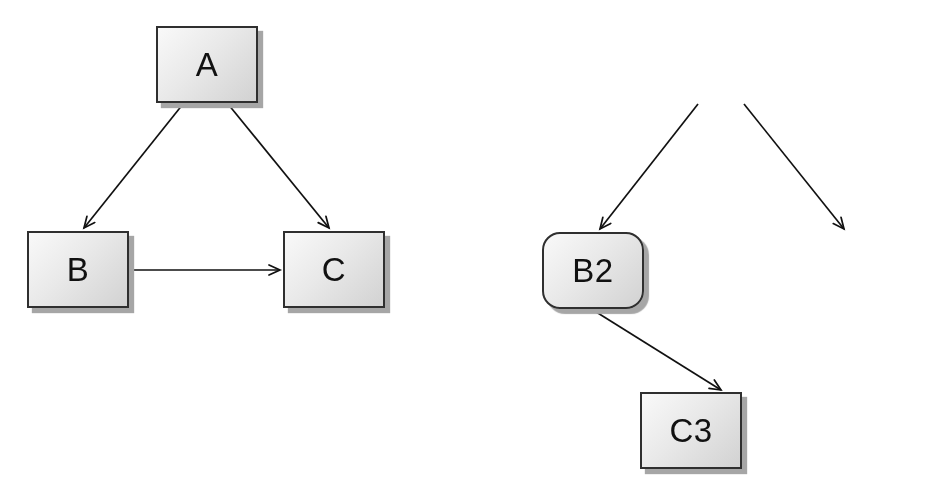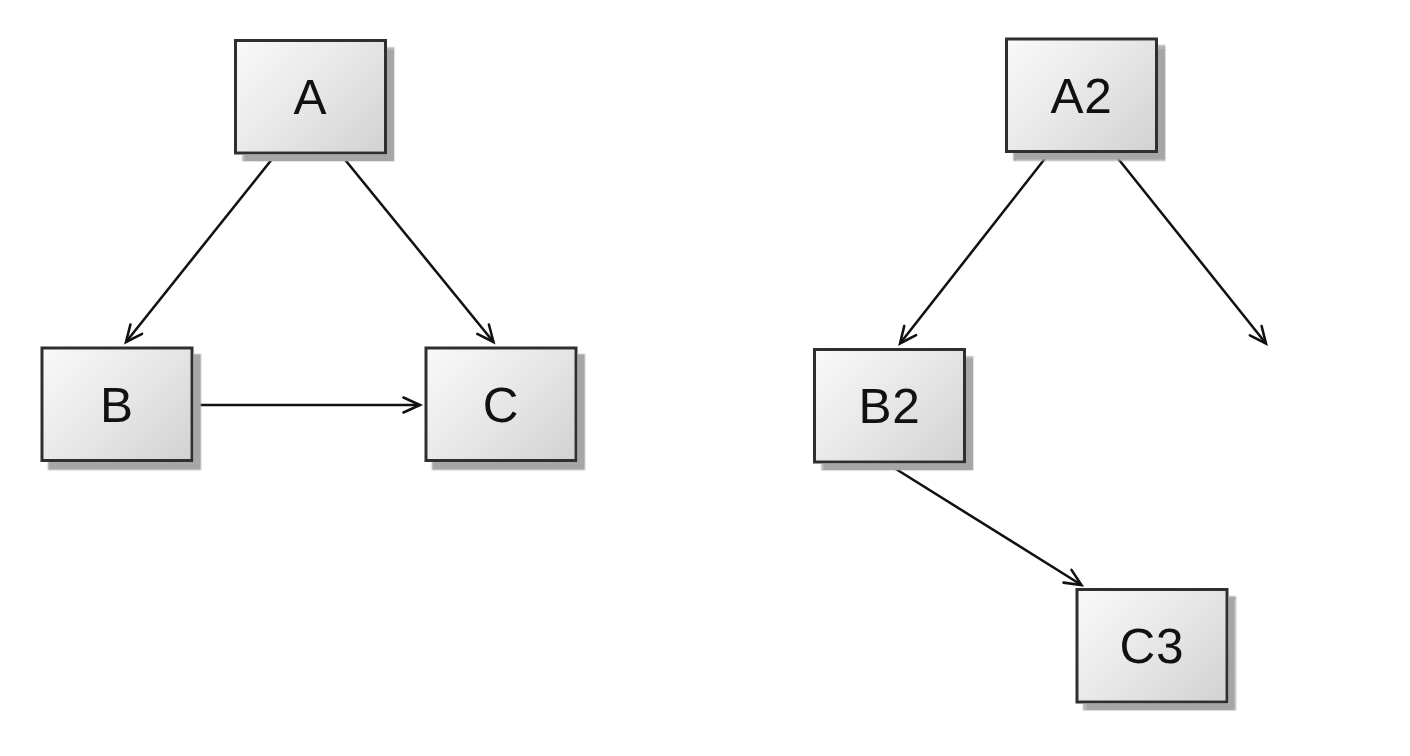--- a/index.html
+++ b/index.html
@@ -41,23 +41,23 @@
     font-size: 33px;
     color: #111111;
     line-height: 1;
     letter-spacing: 0.5px;
     user-select: none;
   }
   .n-a  { left: 156px; top: 26px; }
   .n-b  { left: 27px;  top: 231px; }
   .n-c  { left: 283px; top: 231px; }
   .n-a2 { left: 670px; top: 25px; }
-  .n-b2 { left: 542px; top: 232px; }
+  .n-b2 { left: 542px; top: 232px; border-radius: 18px; }
   .n-c2 { left: 800px; top: 232px; }
-  .n-c3 { left: 717px; top: 392px; }
+  .n-c3 { left: 640px; top: 392px; }
 </style>
 </head>
 <body>
 
 <div class="canvas">
 
   <svg class="edge-layer" width="940" height="504" viewBox="0 0 940 504" xmlns="http://www.w3.org/2000/svg">
     <defs>
       <marker id="arrowhead" markerUnits="userSpaceOnUse" markerWidth="15" markerHeight="13" refX="12.5" refY="6" orient="auto">
         <path d="M1.5,1 L12.5,6 L1.5,11" fill="none" stroke="#111111" stroke-width="1.7" stroke-linecap="round" stroke-linejoin="miter"></path>
@@ -74,23 +74,20 @@
   <div class="node n-a">
     <span>A</span>
   </div>
   <div class="node n-b">
     <span>B</span>
   </div>
   <div class="node n-c">
     <span>C</span>
   </div>
 
-  <div class="node n-a2">
-    <span>A2</span>
-  </div>
   <div class="node n-b2">
     <span>B2</span>
   </div>
   <div class="node n-c3">
     <span>C3</span>
   </div>
 
 </div>
 
 </body></html>

